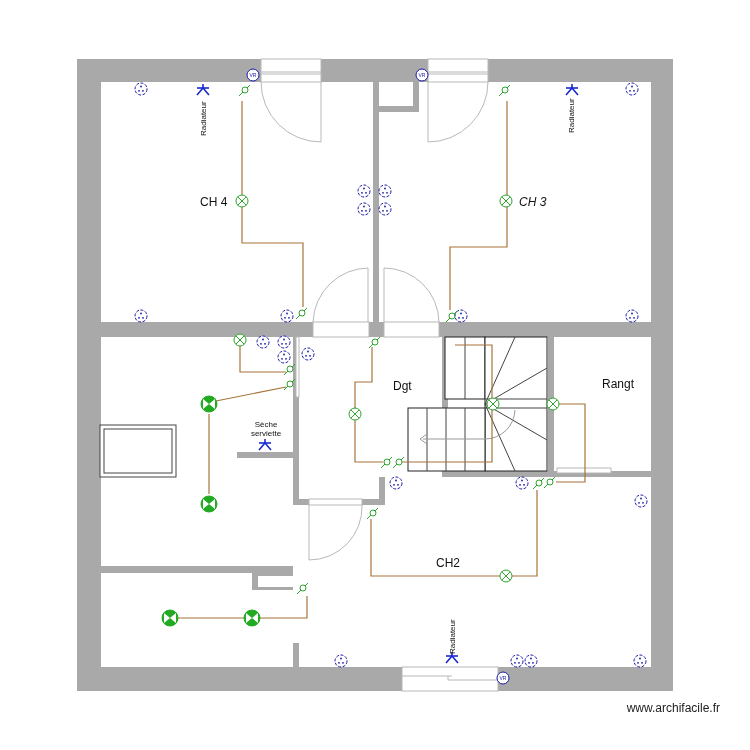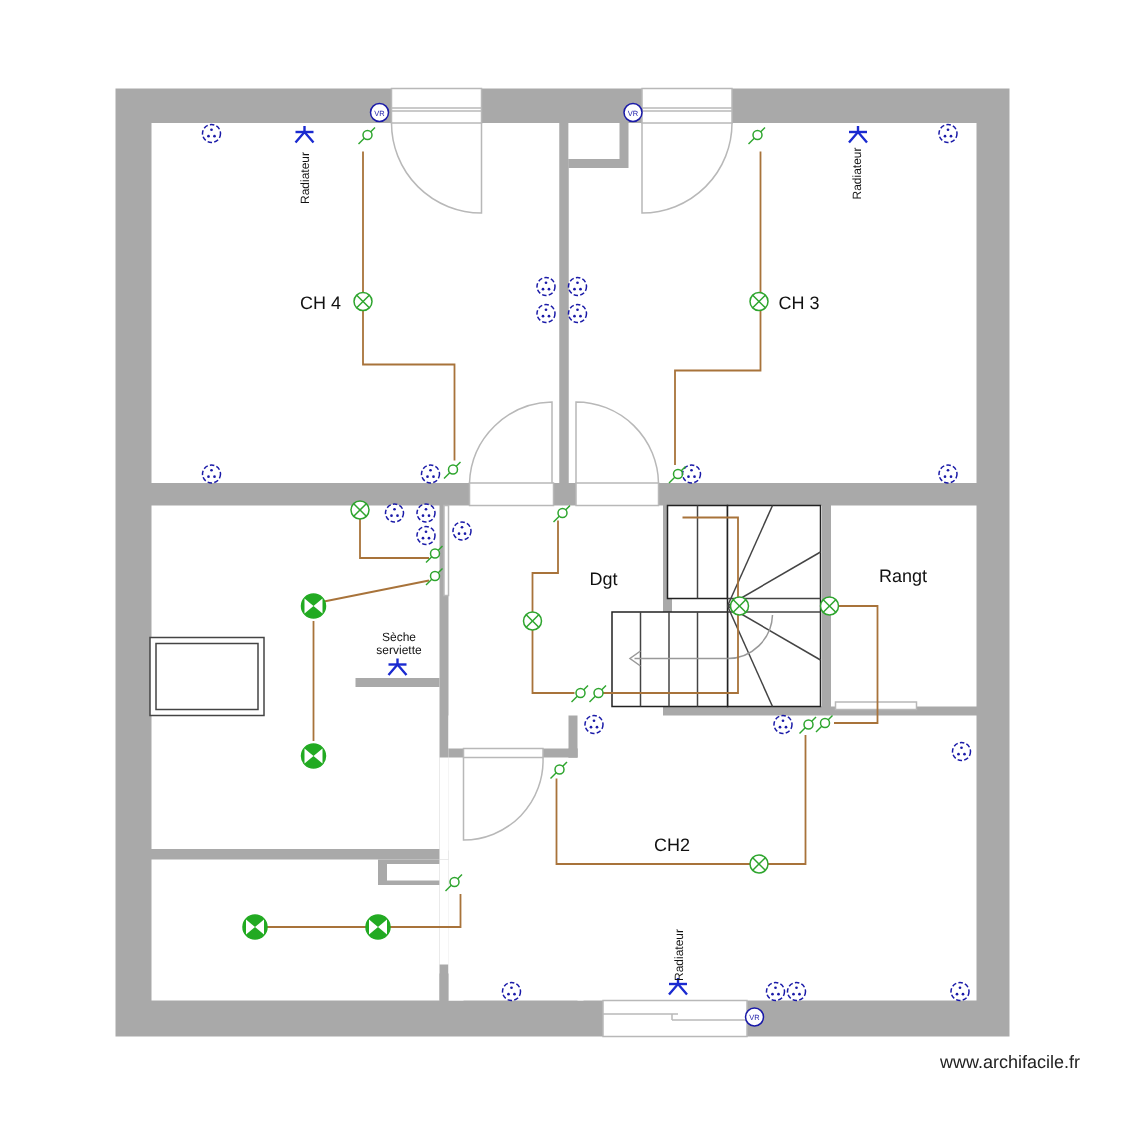--- a/index.html
+++ b/index.html
@@ -417,23 +417,23 @@
       </g>
       <g>
         <line x1="259" y1="443" x2="271" y2="443" class="rad"></line>
         <line x1="265" y1="439" x2="265" y2="443" class="rad"></line>
         <path d="M259 450 L265 443 L271 450" class="rad"></path>
       </g>
     </g>
 </svg>
 
 <div class="label room-label" style="left:200px;top:195px;">CH 4</div>
-<div class="label room-label" style="left:519px;top:195px;">CH 3</div>
+<div class="label room-label" style="left:519px;top:195px;font-style:italic;">CH 3</div>
 <div class="label room-label" style="left:373px;top:379px;margin-left:20px;">Dgt</div>
-<div class="label room-label" style="left:586px;top:377px;">Rangt</div>
+<div class="label room-label" style="left:602px;top:377px;">Rangt</div>
 <div class="label room-label" style="left:436px;top:556px;">CH2</div>
 
 <div class="label vert-label" style="left:199px;top:136px;">Radiateur</div>
 <div class="label vert-label" style="left:567px;top:133px;">Radiateur</div>
 <div class="label vert-label" style="left:448px;top:654px;">Radiateur</div>
 
 <div class="label small-label" style="left:246px;top:420px;width:40px;">
   <div>Sèche</div>
   <div>serviette</div>
 </div>

